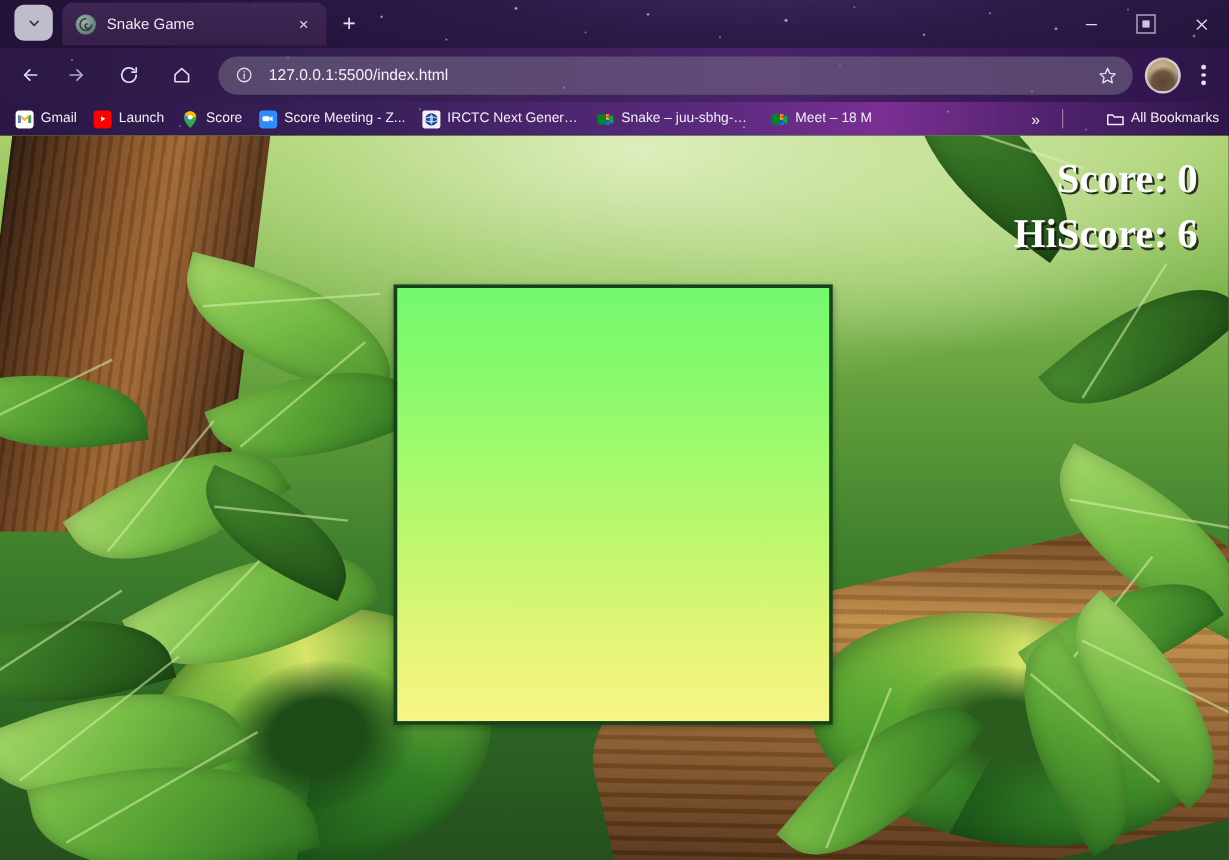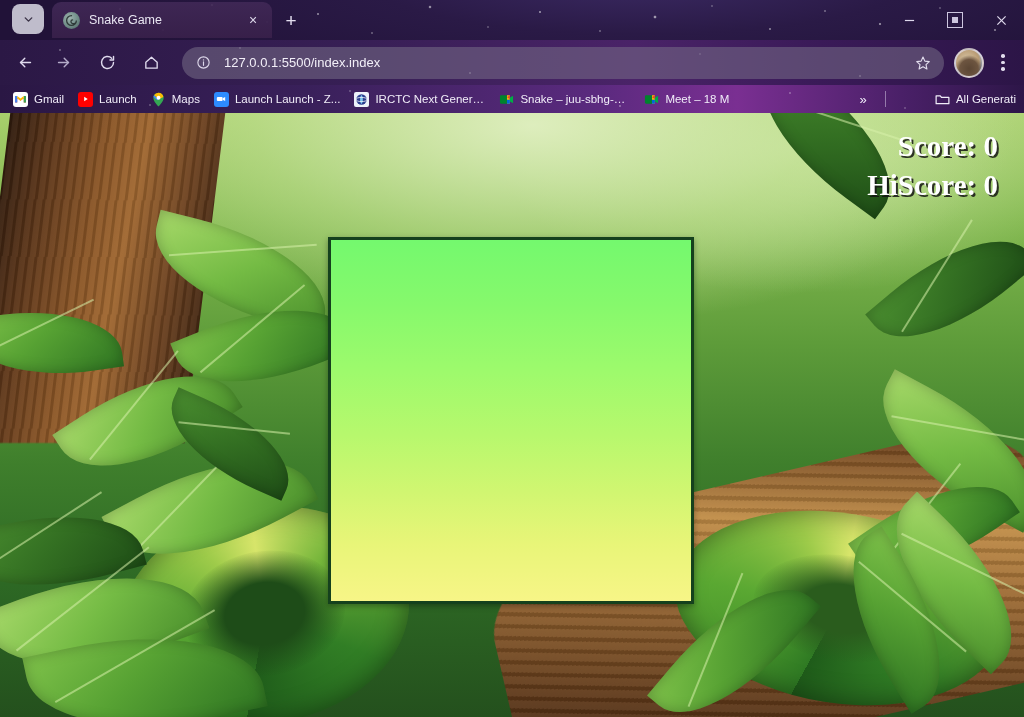--- a/index.html
+++ b/index.html
@@ -295,21 +295,21 @@
     background: rgba(215,240,170,.55); transform: rotate(-18deg); transform-origin: left center;
   }
   .leaf.dark { background: linear-gradient(145deg, #4b8f30 0%, #336f22 50%, #1e4d16 100%); }
   .leaf.light { background: linear-gradient(145deg, #a8d96a 0%, #74bb44 50%, #4a8f2c 100%); }
 
   
   #hud {
     position: absolute; right: 26px; top: 14px;
     text-align: right;
     font-family: "Liberation Serif", "DejaVu Serif", serif;
-    font-weight: bold; font-size: 29px; color: #ffffff;
+    font-weight: bold; font-size: 34px; color: #ffffff;
     text-shadow: 2px 2px 0 rgba(20,20,20,.85);
     line-height: 1.35;
     pointer-events: none;
   }
 
   
   #board {
     position: absolute; left: 328px; top: 124px;
     width: 366px; height: 367px;
     background: linear-gradient(180deg,
@@ -394,21 +394,21 @@
     </div>
 
     <div id="omnibox">
       <span id="site-info-icon">
         <svg viewBox="0 0 24 24" fill="none" stroke="#ddd7ea" stroke-width="1.8">
           <circle cx="12" cy="12" r="9"></circle>
           <line x1="12" y1="11" x2="12" y2="16.5" stroke-linecap="round"></line>
           <circle cx="12" cy="7.8" r="1.1" fill="#ddd7ea" stroke="none"></circle>
         </svg>
       </span>
-      <span id="url-text" title="Search Google or type a URL">127.0.0.1:5500/index.index</span>
+      <span id="url-text" title="Search Google or type a URL">127.0.0.1:5500/index.html</span>
       <span id="bookmark-star">
         <svg viewBox="0 0 24 24" fill="none" stroke="#e2ddee" stroke-width="1.7" stroke-linejoin="round">
           <polygon points="12 3 14.8 9.2 21.4 9.9 16.5 14.4 17.9 21 12 17.6 6.1 21 7.5 14.4 2.6 9.9 9.2 9.2"></polygon>
         </svg>
       </span>
     </div>
 
     <div id="profile-avatar"></div>
 
     <div id="menu-dots">
@@ -443,31 +443,31 @@
 
     <div class="bm">
       <span class="bm-ico ico-maps">
         <svg viewBox="0 0 14 16">
           <path d="M7 0.6a5.6 5.6 0 0 0-5.6 5.6C1.4 10.2 7 15.6 7 15.6s5.6-5.4 5.6-9.4A5.6 5.6 0 0 0 7 0.6z" fill="#34a853"></path>
           <path d="M7 0.6a5.6 5.6 0 0 0-4.9 2.9l5.3 4.1 4.9-2.3A5.6 5.6 0 0 0 7 0.6z" fill="#fbbc04"></path>
           <path d="M2.1 3.5 7 7.6l-1.4 1.2L1.6 5.3a5.5 5.5 0 0 1 .5-1.8z" fill="#4285f4"></path>
           <circle cx="7" cy="6.1" r="2.1" fill="#ffffff"></circle>
         </svg>
       </span>
-      <span class="bm-label">Maps</span>
+      <span class="bm-label">Score</span>
     </div>
 
     <div class="bm">
       <span class="bm-ico ico-zoom">
         <svg viewBox="0 0 12 9">
           <rect x="1" y="2" width="7" height="5" rx="1.3" fill="#ffffff"></rect>
           <polygon points="8.4,3.4 11,2 11,7 8.4,5.6" fill="#ffffff"></polygon>
         </svg>
       </span>
-      <span class="bm-label">Launch Launch - Z...</span>
+      <span class="bm-label">Score Meeting - Z...</span>
     </div>
 
     <div class="bm">
       <span class="bm-ico ico-irctc">
         <svg viewBox="0 0 14 14">
           <circle cx="7" cy="7" r="5.6" fill="#2b3d90"></circle>
           <path d="M7 2.2c2 1.3 2 8.3 0 9.6-2-1.3-2-8.3 0-9.6z" fill="#7ec8ef"></path>
           <ellipse cx="7" cy="7" rx="5.6" ry="2.2" fill="none" stroke="#ffffff" stroke-width="0.8"></ellipse>
         </svg>
       </span>
@@ -502,21 +502,21 @@
 
     <div id="bm-overflow">»</div>
     <div id="bm-divider"></div>
 
     <div id="all-bookmarks">
       <span class="bm-ico">
         <svg viewBox="0 0 16 13" fill="none" stroke="#f1edf9" stroke-width="1.3" stroke-linejoin="round">
           <path d="M1.2 11V2.6h4.4l1.3 1.7h7.9V11z"></path>
         </svg>
       </span>
-      <span>All Generati</span>
+      <span>All Bookmarks</span>
     </div>
   </div>
 
   <div id="viewport">
 
     <div id="jungle"></div>
     <div id="trunk"></div>
     <div id="log"></div>
 
     <div class="coil" id="coil-left"></div>
@@ -534,19 +534,19 @@
     <div class="leaf light" style="right:-30px; top:296px; width:190px; height:84px;  transform:rotate(28deg);"></div>
     <div class="leaf" style="right:10px;  top:380px; width:160px; height:70px;  transform:rotate(-34deg);"></div>
     <div class="leaf light" style="right:-20px; top:430px; width:180px; height:80px;  transform:rotate(44deg);"></div>
     <div class="leaf" style="right:40px;  top:470px; width:175px; height:74px;  transform:rotate(58deg);"></div>
     <div class="leaf dark" style="right:-10px; top:140px; width:165px; height:72px;  transform:rotate(-40deg);"></div>
     <div class="leaf dark" style="right:110px; top:-14px; width:175px; height:76px;  transform:rotate(36deg);"></div>
     <div class="leaf" style="right:200px; top:500px; width:180px; height:76px;  transform:rotate(-50deg);"></div>
 
     <div id="hud">
       <div>Score: 0</div>
-      <div>HiScore: 0</div>
+      <div>HiScore: 6</div>
     </div>
 
     <div id="board"></div>
 
   </div>
 </div>
 
 </body></html>

